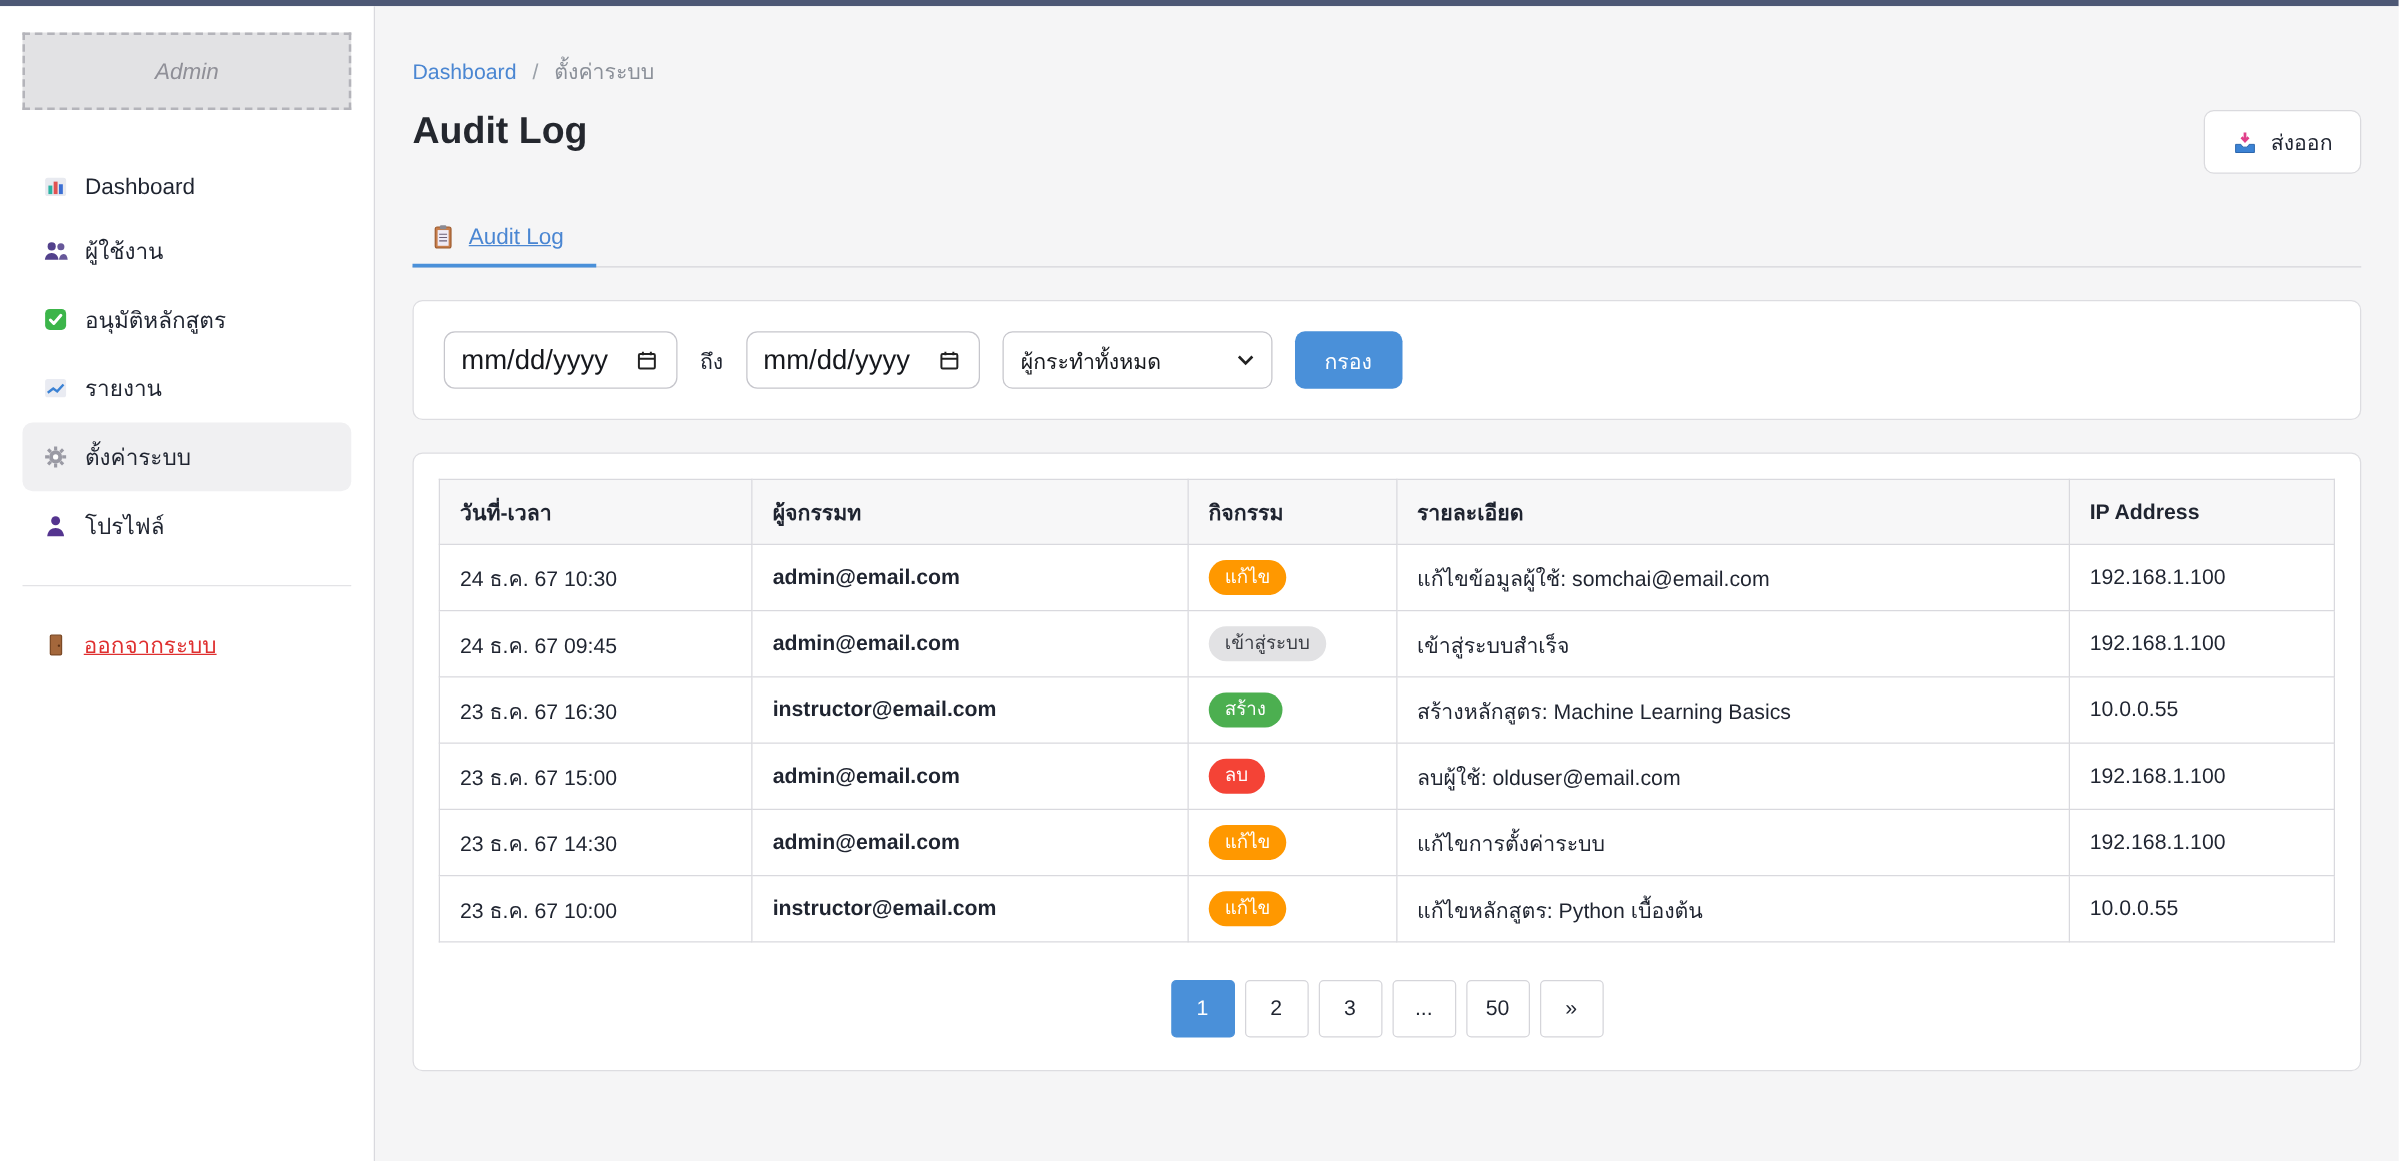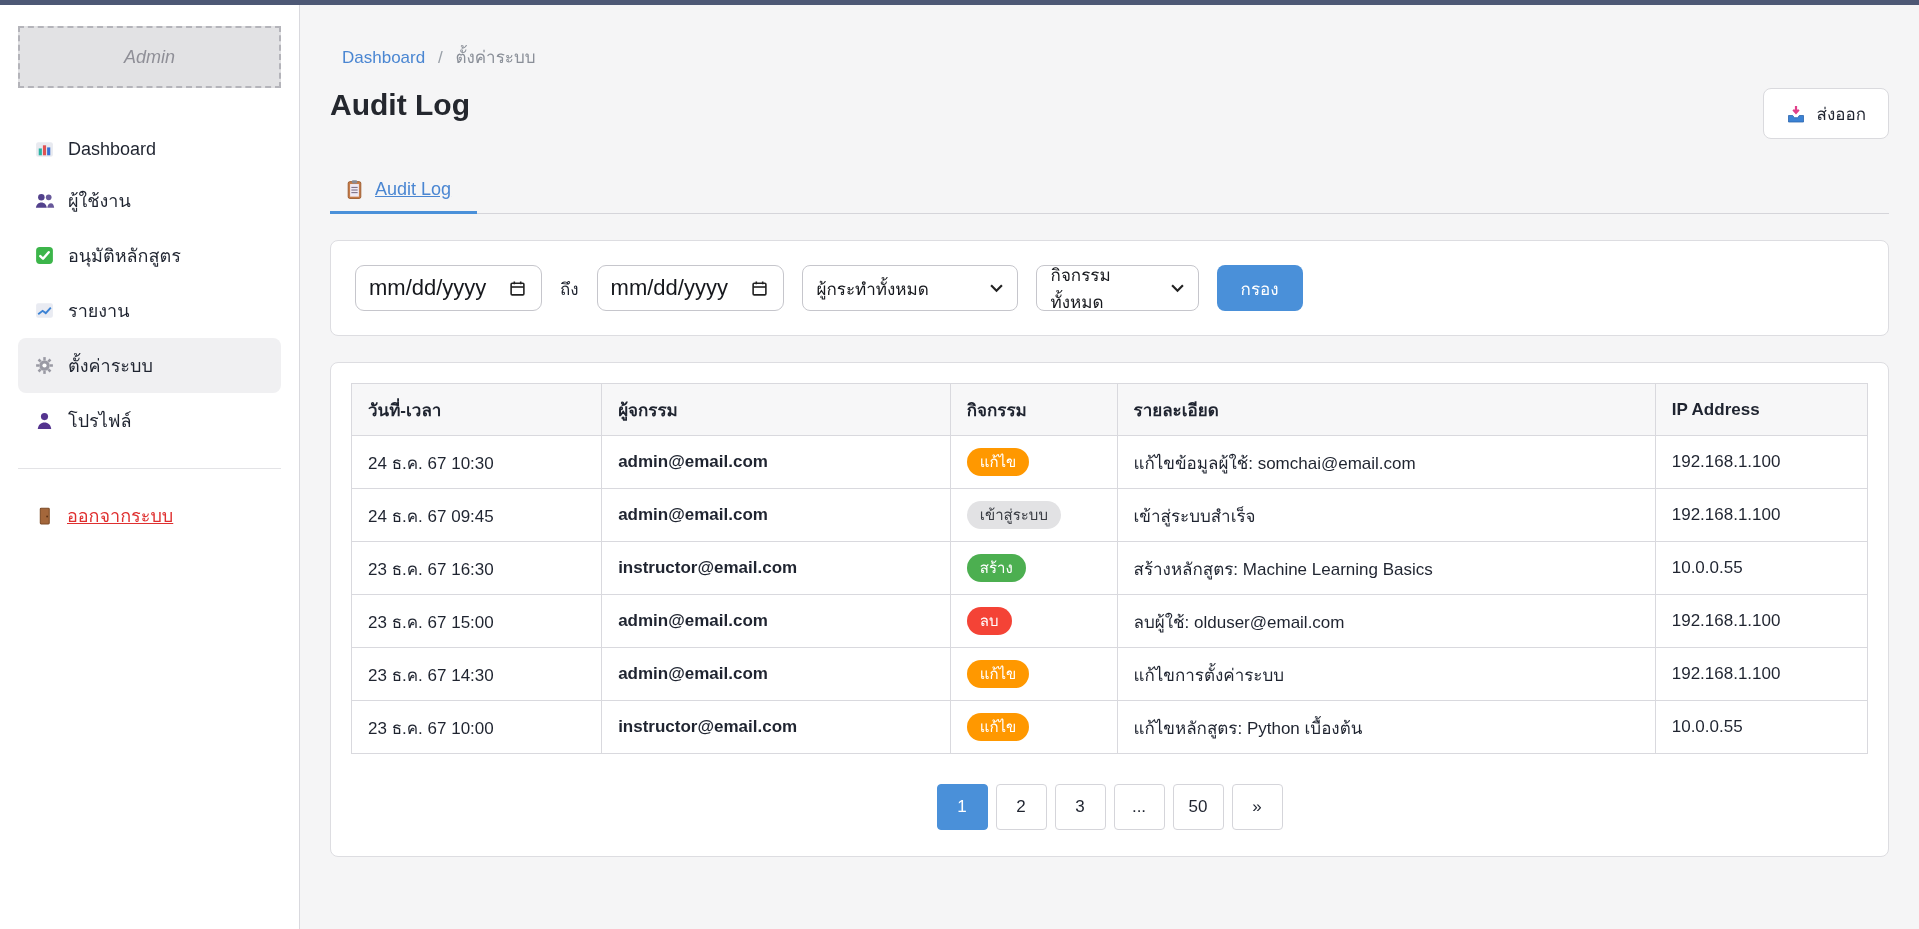--- a/index.html
+++ b/index.html
@@ -19,21 +19,21 @@
                font-size:18px; color:#1f2430; border-radius:8px; cursor:pointer; }
   .side-item.active { background:#f0f0f2; }
   .icon { display:inline-flex; width:21px; height:21px; align-items:center; justify-content:center; }
   .icon svg { width:21px; height:21px; }
   .side-divider { border:none; border-top:1px solid #e3e3e6; margin:20px 0 26px 0; }
   .logout-link { display:flex; align-items:center; gap:12px; padding:6px 16px;
                  font-size:18px; color:#df2f2f; text-decoration:underline; cursor:pointer;text-align:right; }
 
   
   .main { flex:1; background:#f5f5f6; padding:38px 30px 0 30px; overflow:hidden; }
-  .breadcrumb { font-size:17px; color:#8a8f98;margin-left:12px; }
+  .breadcrumb { font-size:17px; color:#8a8f98; }
   .breadcrumb .bc-link { color:#4a86d2; text-decoration:none; cursor:pointer; }
   .bc-sep { margin:0 8px; color:#9aa0a8; }
   .title-row { display:flex; align-items:flex-start; justify-content:space-between; margin-top:18px; }
   .page-title { font-size:30px; font-weight:bold; color:#24272e; margin:0; }
   .export-btn { display:inline-flex; align-items:center; gap:10px; background:#ffffff;
                 border:1px solid #dadade; border-radius:8px; padding:11px 22px;
                 font-size:17px; color:#1f2430; cursor:pointer; }
   .export-btn svg { width:20px; height:20px; }
 
   
@@ -238,44 +238,36 @@
         </span>
       </div>
       <div class="select-box select-actor">
         <span>ผู้กระทำทั้งหมด</span>
         <span>
           <svg viewBox="0 0 12 8">
               <path d="M1 1l5 5 5-5" stroke="#222" stroke-width="2" fill="none"></path>
             </svg>
         </span>
       </div>
-      <div class="select-box select-activity">
-        <span>กิจกรรมทั้งหมด</span>
-        <span>
-          <svg viewBox="0 0 12 8">
-              <path d="M1 1l5 5 5-5" stroke="#222" stroke-width="2" fill="none"></path>
-            </svg>
-        </span>
-      </div>
       <button class="filter-btn">กรอง</button>
     </div>
 
     <div class="card table-card">
       <table>
         <colgroup>
           <col style="width:16.5%">
             <col style="width:23%">
             <col style="width:11%">
           <col style="width:35.5%">
             <col style="width:14%">
         </colgroup>
         <thead>
           <tr>
               <th>วันที่-เวลา</th>
-              <th>ผู้จกรรม</th>
+              <th>ผู้จกรรมท</th>
               <th>กิจกรรม</th>
               <th>รายละเอียด</th>
               <th>IP Address</th>
             </tr>
         </thead>
         <tbody>
             <tr>
               <td>24 ธ.ค. 67 10:30</td>
               <td class="actor">admin@email.com</td>
               <td><span class="badge edit" style="background: rgb(255, 152, 0);">แก้ไข</span></td>

